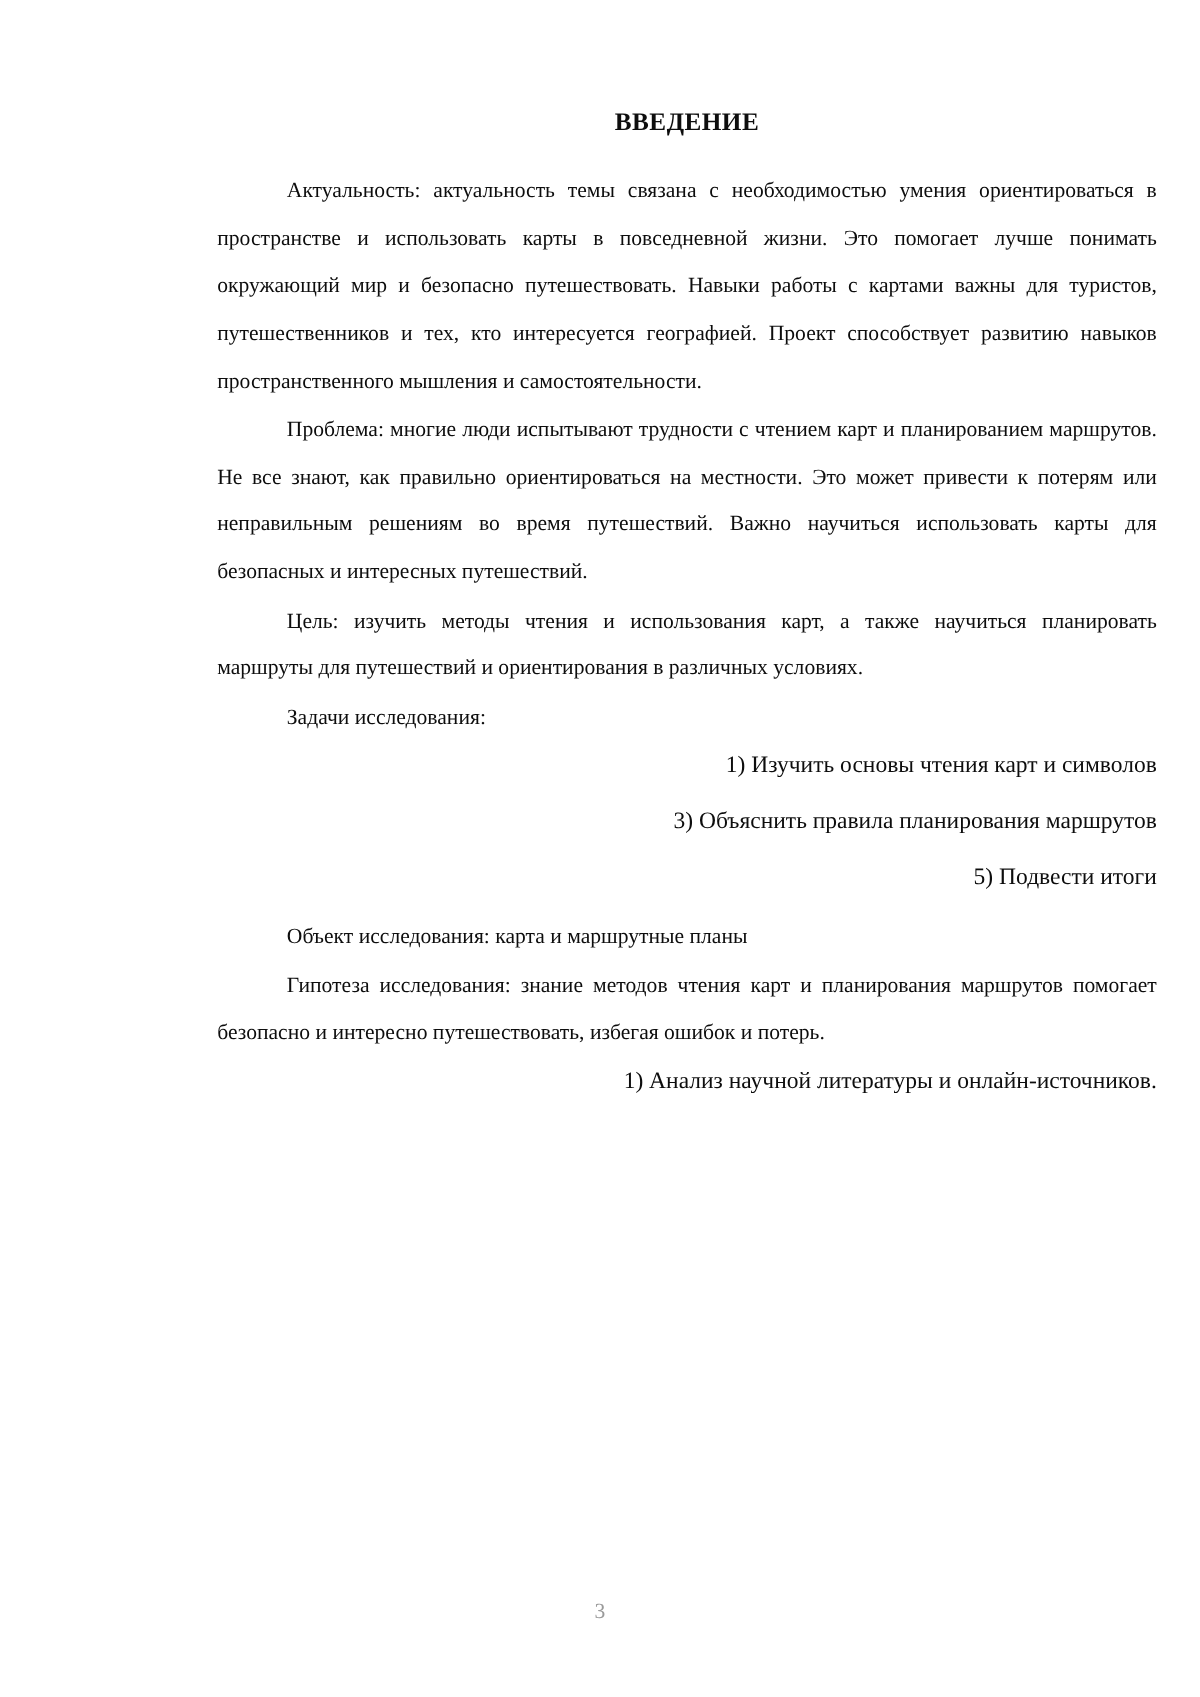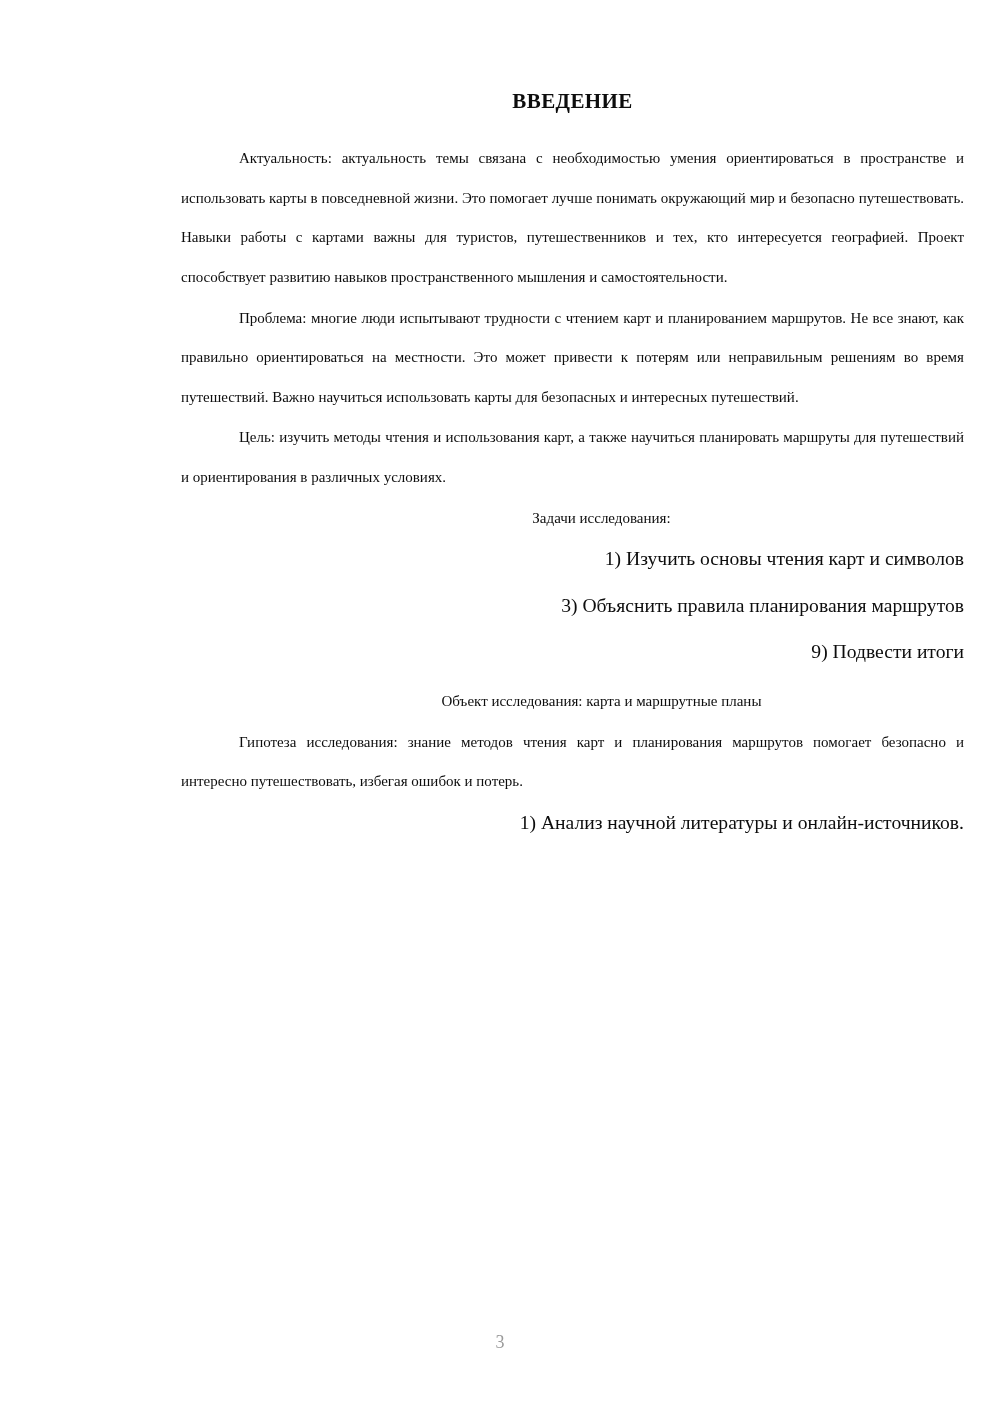--- a/index.html
+++ b/index.html
@@ -27,42 +27,42 @@
   }
   .doc-title {
     font-size: 21px;
     font-weight: bold;
     text-align: center;
     letter-spacing: 0.4px;
     margin: 0 0 24px 0;
     line-height: 1.3;
   }
   .para {
-    font-size: 15px;
+    font-size: 18px;
     line-height: 39.6px;
     text-align: justify;
     text-justify: inter-word;
     text-indent: 58px;
     margin: 0 0 1px 0;
     hyphens: none;
   }
   .list-item {
     font-size: 19.6px;
     line-height: 39.6px;
     text-align: right;
     text-indent: 0;
     margin: 0 0 7px 0;
     padding-left: 30px;
   }
   .list-group {
     margin: 0;
     padding: 0;
   }
   .para.heading-line {
-    text-align: center;
+    text-align: left;
   }
   .spacer-xs { height: 3px; }
   .page-number {
     position: absolute;
     left: 0;
     right: 0;
     top: 1332px;
     text-align: center;
     font-size: 18px;
     color: #9a9a9a;
@@ -82,21 +82,21 @@
 
     <p class="para">Проблема: многие люди испытывают трудности с чтением карт и планированием маршрутов. Не все знают, как правильно ориентироваться на местности. Это может привести к потерям или неправильным решениям во время путешествий. Важно научиться использовать карты для безопасных и интересных путешествий.</p>
 
     <p class="para">Цель: изучить методы чтения и использования карт, а также научиться планировать маршруты для путешествий и ориентирования в различных условиях.</p>
 
     <p class="para heading-line">Задачи исследования:</p>
 
     <div class="list-group">
       <p class="list-item">1) Изучить основы чтения карт и символов</p>
       <p class="list-item">3) Объяснить правила планирования маршрутов</p>
-      <p class="list-item">9) Подвести итоги</p>
+      <p class="list-item">5) Подвести итоги</p>
     </div>
 
     <div class="spacer-xs"></div>
 
     <p class="para heading-line">Объект исследования: карта и маршрутные планы</p>
 
 
     <p class="para">Гипотеза исследования: знание методов чтения карт и планирования маршрутов помогает безопасно и интересно путешествовать, избегая ошибок и потерь.</p>
 
 

